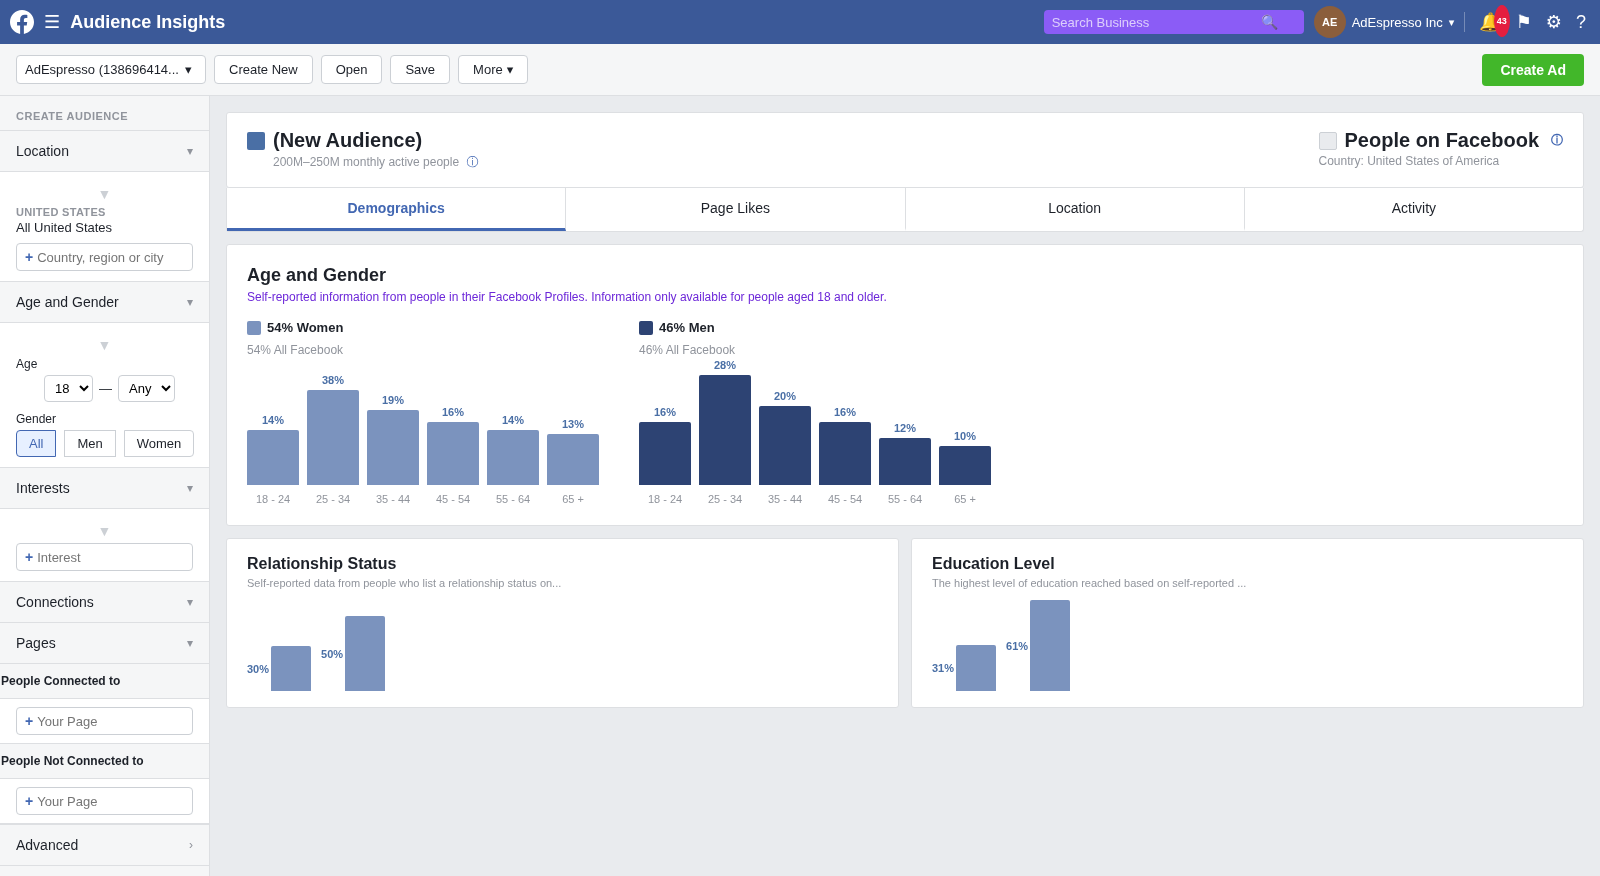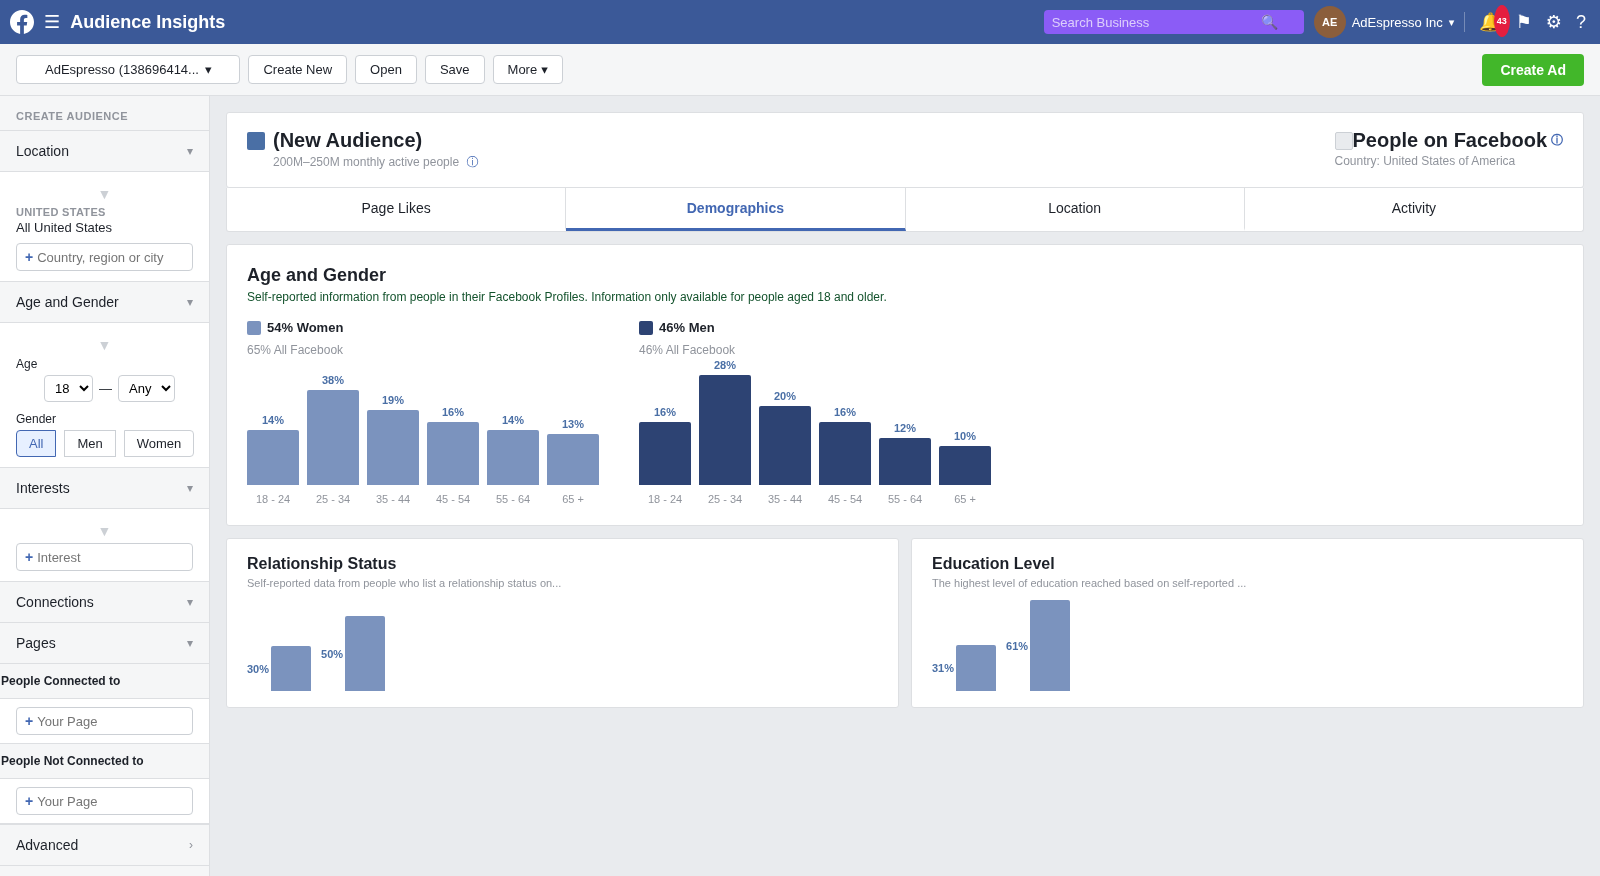--- a/index.html
+++ b/index.html
@@ -57,21 +57,21 @@
       display: flex;
       align-items: center;
       padding: 0 16px;
       gap: 8px;
       z-index: 99;
     }
     .toolbar-select {
       background: white;
       border: 1px solid #ccd0d5;
       border-radius: 4px;
-      padding: 6px 28px;
+      padding: 6px 8px;
       font-size: 13px;
       cursor: pointer;
       display: flex;
       align-items: center;
       gap: 6px;
       min-width: 190px;
     }
     .toolbar-btn {
       background: white;
       border: 1px solid #ccd0d5;
@@ -212,21 +212,21 @@
       align-items: flex-start;
       justify-content: space-between;
       margin-bottom: 0;
     }
     .audience-left { display: flex; flex-direction: column; }
     .audience-title { display: flex; align-items: center; gap: 8px; font-size: 20px; font-weight: bold; color: #1d2129; }
     .audience-color-box { width: 18px; height: 18px; background: #4a6fa5; border-radius: 2px; }
     .audience-subtitle { font-size: 12px; color: #90949c; margin-top: 2px; margin-left: 26px; }
     .audience-info-icon { color: #4267b2; font-size: 12px; cursor: pointer; margin-left: 4px; }
     .audience-right { display: flex; flex-direction: column; align-items: flex-start; }
-    .facebook-people { display: flex; align-items: center; font-size: 20px; font-weight: bold; color: #1d2129; }
+    .facebook-people { display: flex; align-items: center; gap: 8px; font-size: 20px; font-weight: bold; color: #1d2129; }
     .facebook-people-box { width: 18px; height: 18px; background: #e9ebee; border: 1px solid #ccd0d5; border-radius: 2px; }
     .facebook-people-sub { font-size: 12px; color: #90949c; margin-top: 2px; }
 
     
     .tabs-bar {
       background: white;
       border: 1px solid #dddfe2;
       border-top: none;
       display: flex;
       border-radius: 0 0 3px 3px;
@@ -246,21 +246,21 @@
 
     
     .chart-card {
       background: white;
       border: 1px solid #dddfe2;
       border-radius: 3px;
       padding: 20px;
       margin-top: 12px;
     }
     .chart-card-title { font-size: 18px; font-weight: bold; color: #1d2129; margin-bottom: 4px; }
-    .chart-card-sub { font-size: 12px; color: #14532d; margin-bottom: 16px; }
+    .chart-card-sub { font-size: 12px; color: #6d28d9; margin-bottom: 16px; }
     .chart-group {
       display: flex;
       flex-direction: column;
       gap: 8px;
     }
     .chart-label-row { display: flex; align-items: center; gap: 6px; font-size: 13px; font-weight: bold; color: #1d2129; }
     .chart-label-box { width: 14px; height: 14px; border-radius: 2px; }
     .chart-sub-label { font-size: 12px; color: #90949c; }
     .bars-container { display: flex; align-items: flex-end; gap: 8px; height: 140px; }
     .bar-col { display: flex; flex-direction: column; align-items: center; gap: 4px; justify-content: center; }
@@ -459,46 +459,46 @@
         <div class="facebook-people">
           <div class="facebook-people-box"></div>
           <span>People on Facebook</span>
           <span class="audience-info-icon">ⓘ</span>
         </div>
         <div class="facebook-people-sub">Country: United States of America</div>
       </div>
     </div>
 
     <div class="tabs-bar">
+      <div class="tab-item active">
+        <span>Demographics</span>
+      </div>
       <div class="tab-item">
         <span>Page Likes</span>
-      </div>
-      <div class="tab-item active">
-        <span>Demographics</span>
       </div>
       <div class="tab-item">
         <span>Location</span>
       </div>
       <div class="tab-item">
         <span>Activity</span>
       </div>
     </div>
 
     <div class="chart-card">
       <div class="chart-card-title">Age and Gender</div>
       <div class="chart-card-sub">Self-reported information from people in their Facebook Profiles. Information only available for people aged 18 and older.</div>
 
       <div style="display:flex;gap:40px;">
 
         <div class="chart-group">
           <div class="chart-label-row">
             <div class="chart-label-box" style="background:#7b93be;"></div>
             <span>54% Women</span>
           </div>
-          <div class="chart-sub-label">65% All Facebook</div>
+          <div class="chart-sub-label">54% All Facebook</div>
           <div class="bars-container" id="women-bars">
               <div class="bar-col">
     <span class="bar-pct">14%</span>
     <div class="bar bar-women" style="height:55px;"></div>
     <span class="bar-age-label">18 - 24</span>
   </div>
               <div class="bar-col">
     <span class="bar-pct">38%</span>
     <div class="bar bar-women" style="height:95px;"></div>
     <span class="bar-age-label">25 - 34</span>

